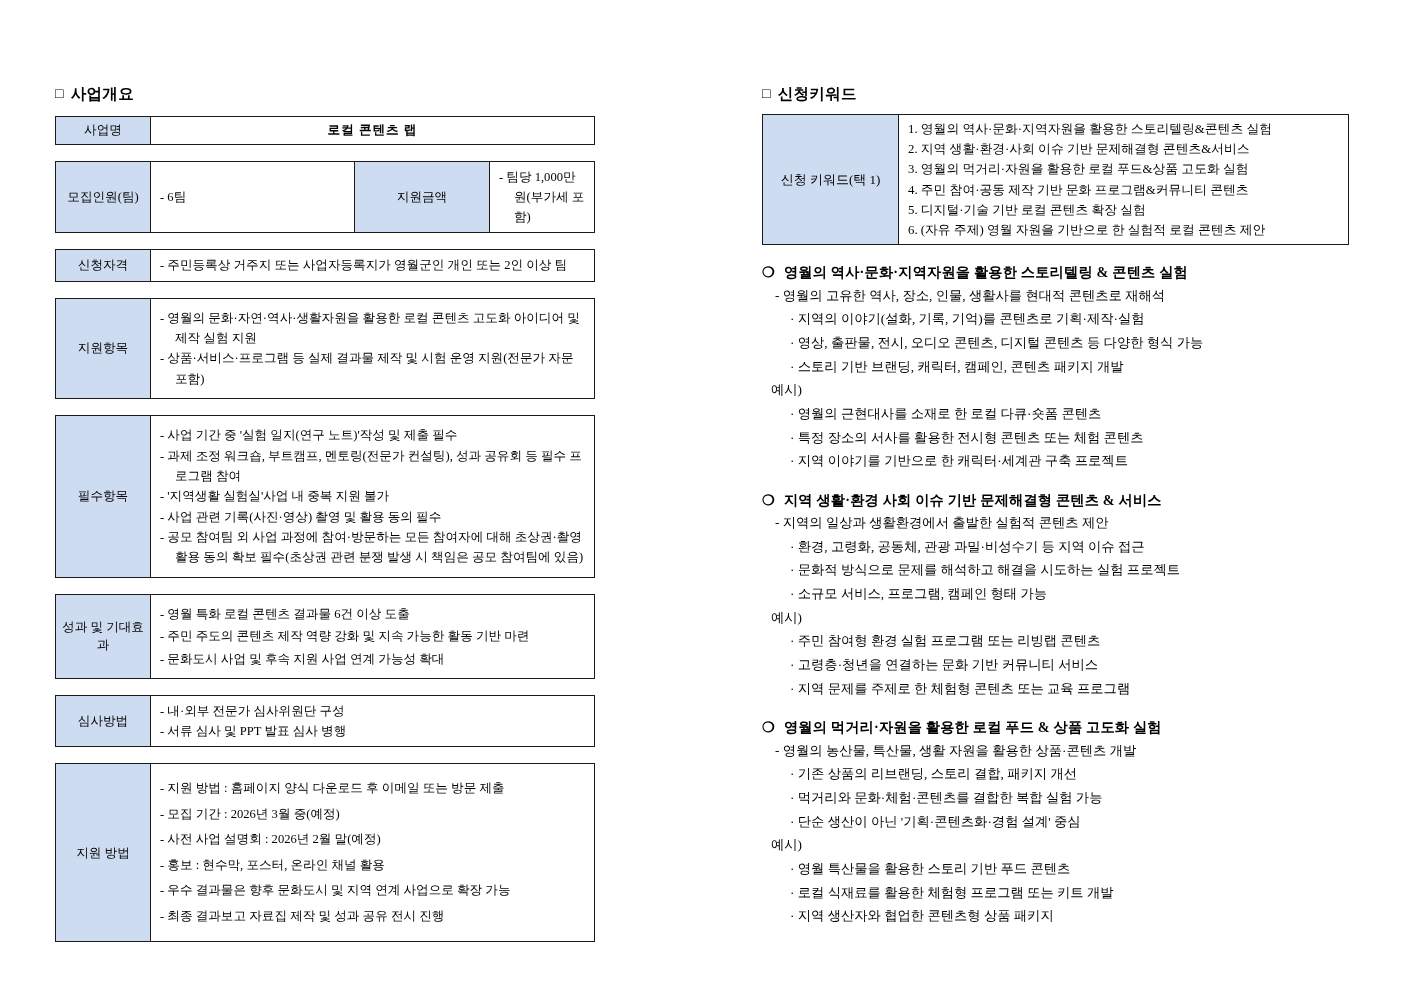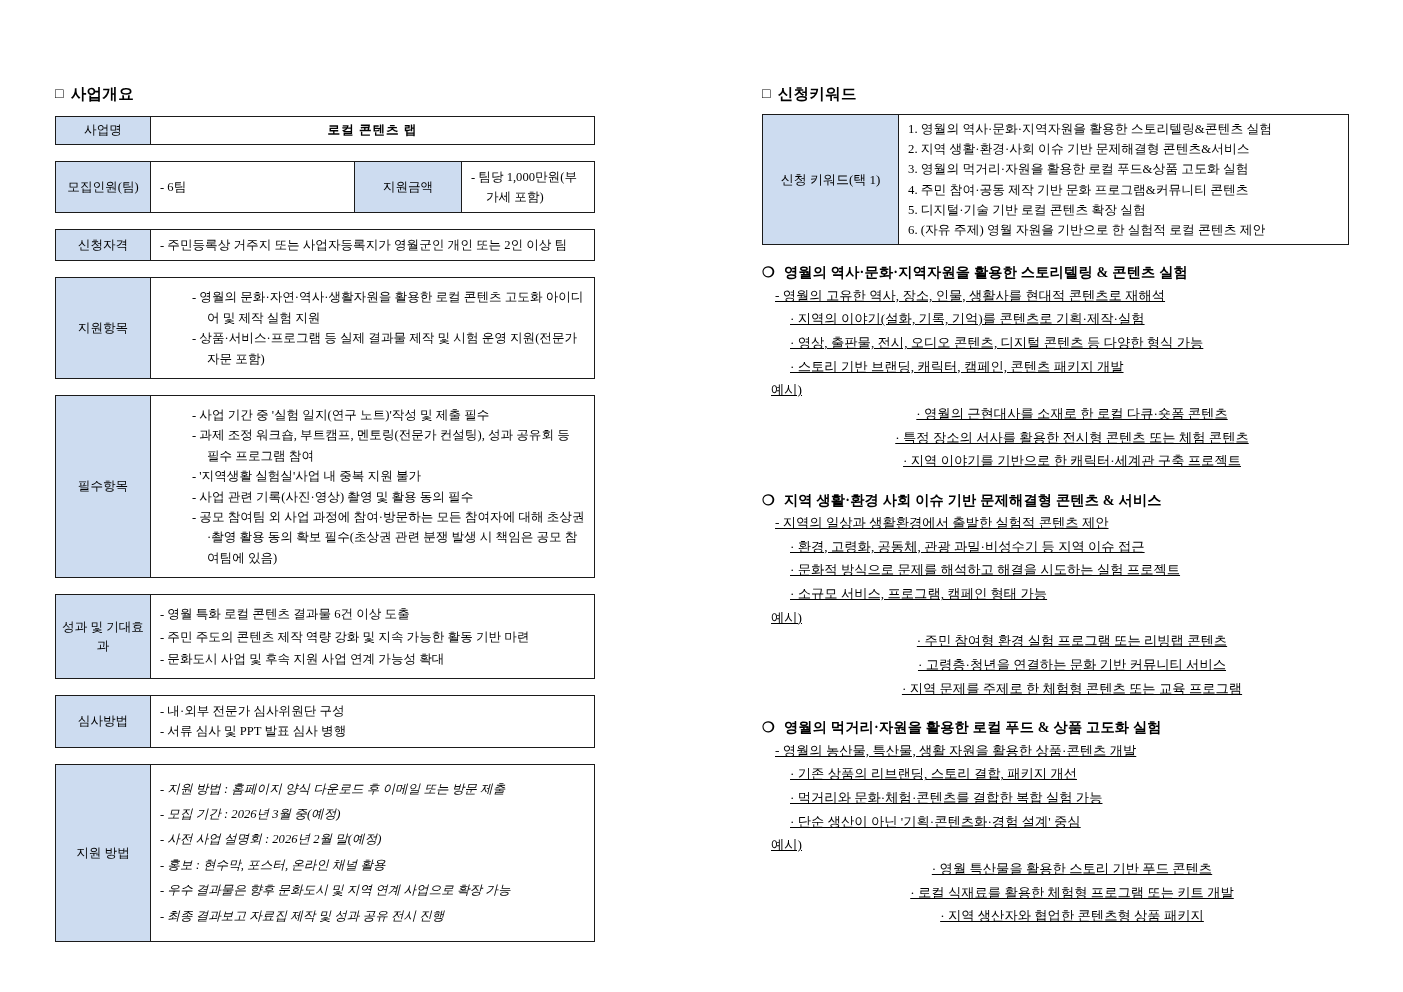--- a/index.html
+++ b/index.html
@@ -20,55 +20,55 @@
   .tbl.first { margin-top:11px;font-family:Liberation Serif, serif; }
   .lbl {
     flex:0 0 88px; background:#cddcf0; border-right:1.4px solid #1b1b1b;
     display:flex; align-items:center; justify-content:center; text-align:center;
     padding:4px 3px; font-size:12.6px; line-height:1.45;
   }
   .lbl2 {
     flex:0 0 104px; background:#cddcf0;
     border-left:1.4px solid #1b1b1b; border-right:1.4px solid #1b1b1b;
     display:flex; align-items:center; justify-content:center; text-align:center;
-    padding:4px 1px; font-size:12.6px;
+    padding:4px 15px; font-size:12.6px;
   }
   .val {
     flex:1 1 auto; padding:5px 9px; font-size:12.6px;
     display:flex; flex-direction:column; justify-content:center;
   }
   .val.center { align-items:center; text-align:center; font-weight:bold; letter-spacing:1px; }
   .val.v1 { flex:0 0 185px; }
   .dline { padding-left:15px; text-indent:-15px; line-height:1.6; }
   .val.mid  { padding:8px 9px; }
   .val.mid .dline  { line-height:1.78; }
-  .val.tall { padding:9px 9px;margin-left:32px; }
+  .val.tall { padding:9px 9px; }
   .val.tall .dline { line-height:1.62; }
   .val.loose { padding:12px 9px; }
-  .val.loose .dline { line-height:2.02;font-style:italic; }
+  .val.loose .dline { line-height:2.02; }
 
   
   .kw-tbl { display:flex; align-items:stretch; border:1.6px solid #1b1b1b; margin-top:9px; width:587px; box-sizing:border-box; }
   .kw-lbl {
     flex:0 0 127px; background:#cddcf0; border-right:1.4px solid #1b1b1b;
     display:flex; align-items:center; justify-content:center; text-align:center;
     font-size:13px; padding:4px 4px;
   }
   .kw-items { flex:1; padding:4px 4px 4px 9px; font-size:12.8px; }
   .kw-items .kline { line-height:1.58; }
 
   
   .rsec { margin-top:17px; }
   .rsec-head { font-size:14.2px; font-weight:bold; line-height:1.5; letter-spacing:0.2px; }
   .rsec-head .bullet { margin-right:9px; font-weight:bold; }
-  .rline { font-size:13.3px; line-height:1.78;text-decoration:underline; }
+  .rline { font-size:13.3px; line-height:1.78; }
   .rsub     { padding-left:13px; text-indent:-0px; }
   .rpoint   { padding-left:42px; text-indent:-14px; }
   .rexlabel { padding-left:9px; }
-  .rexample { padding-left:42px; text-indent:-14px;text-align:center; }
+  .rexample { padding-left:42px; text-indent:-14px; }
 </style>
 </head>
 <body>
 
 <div class="col col-left">
 
   <div class="sec-title">
     <span class="box">□</span><span>사업개요</span>
   </div>
 

